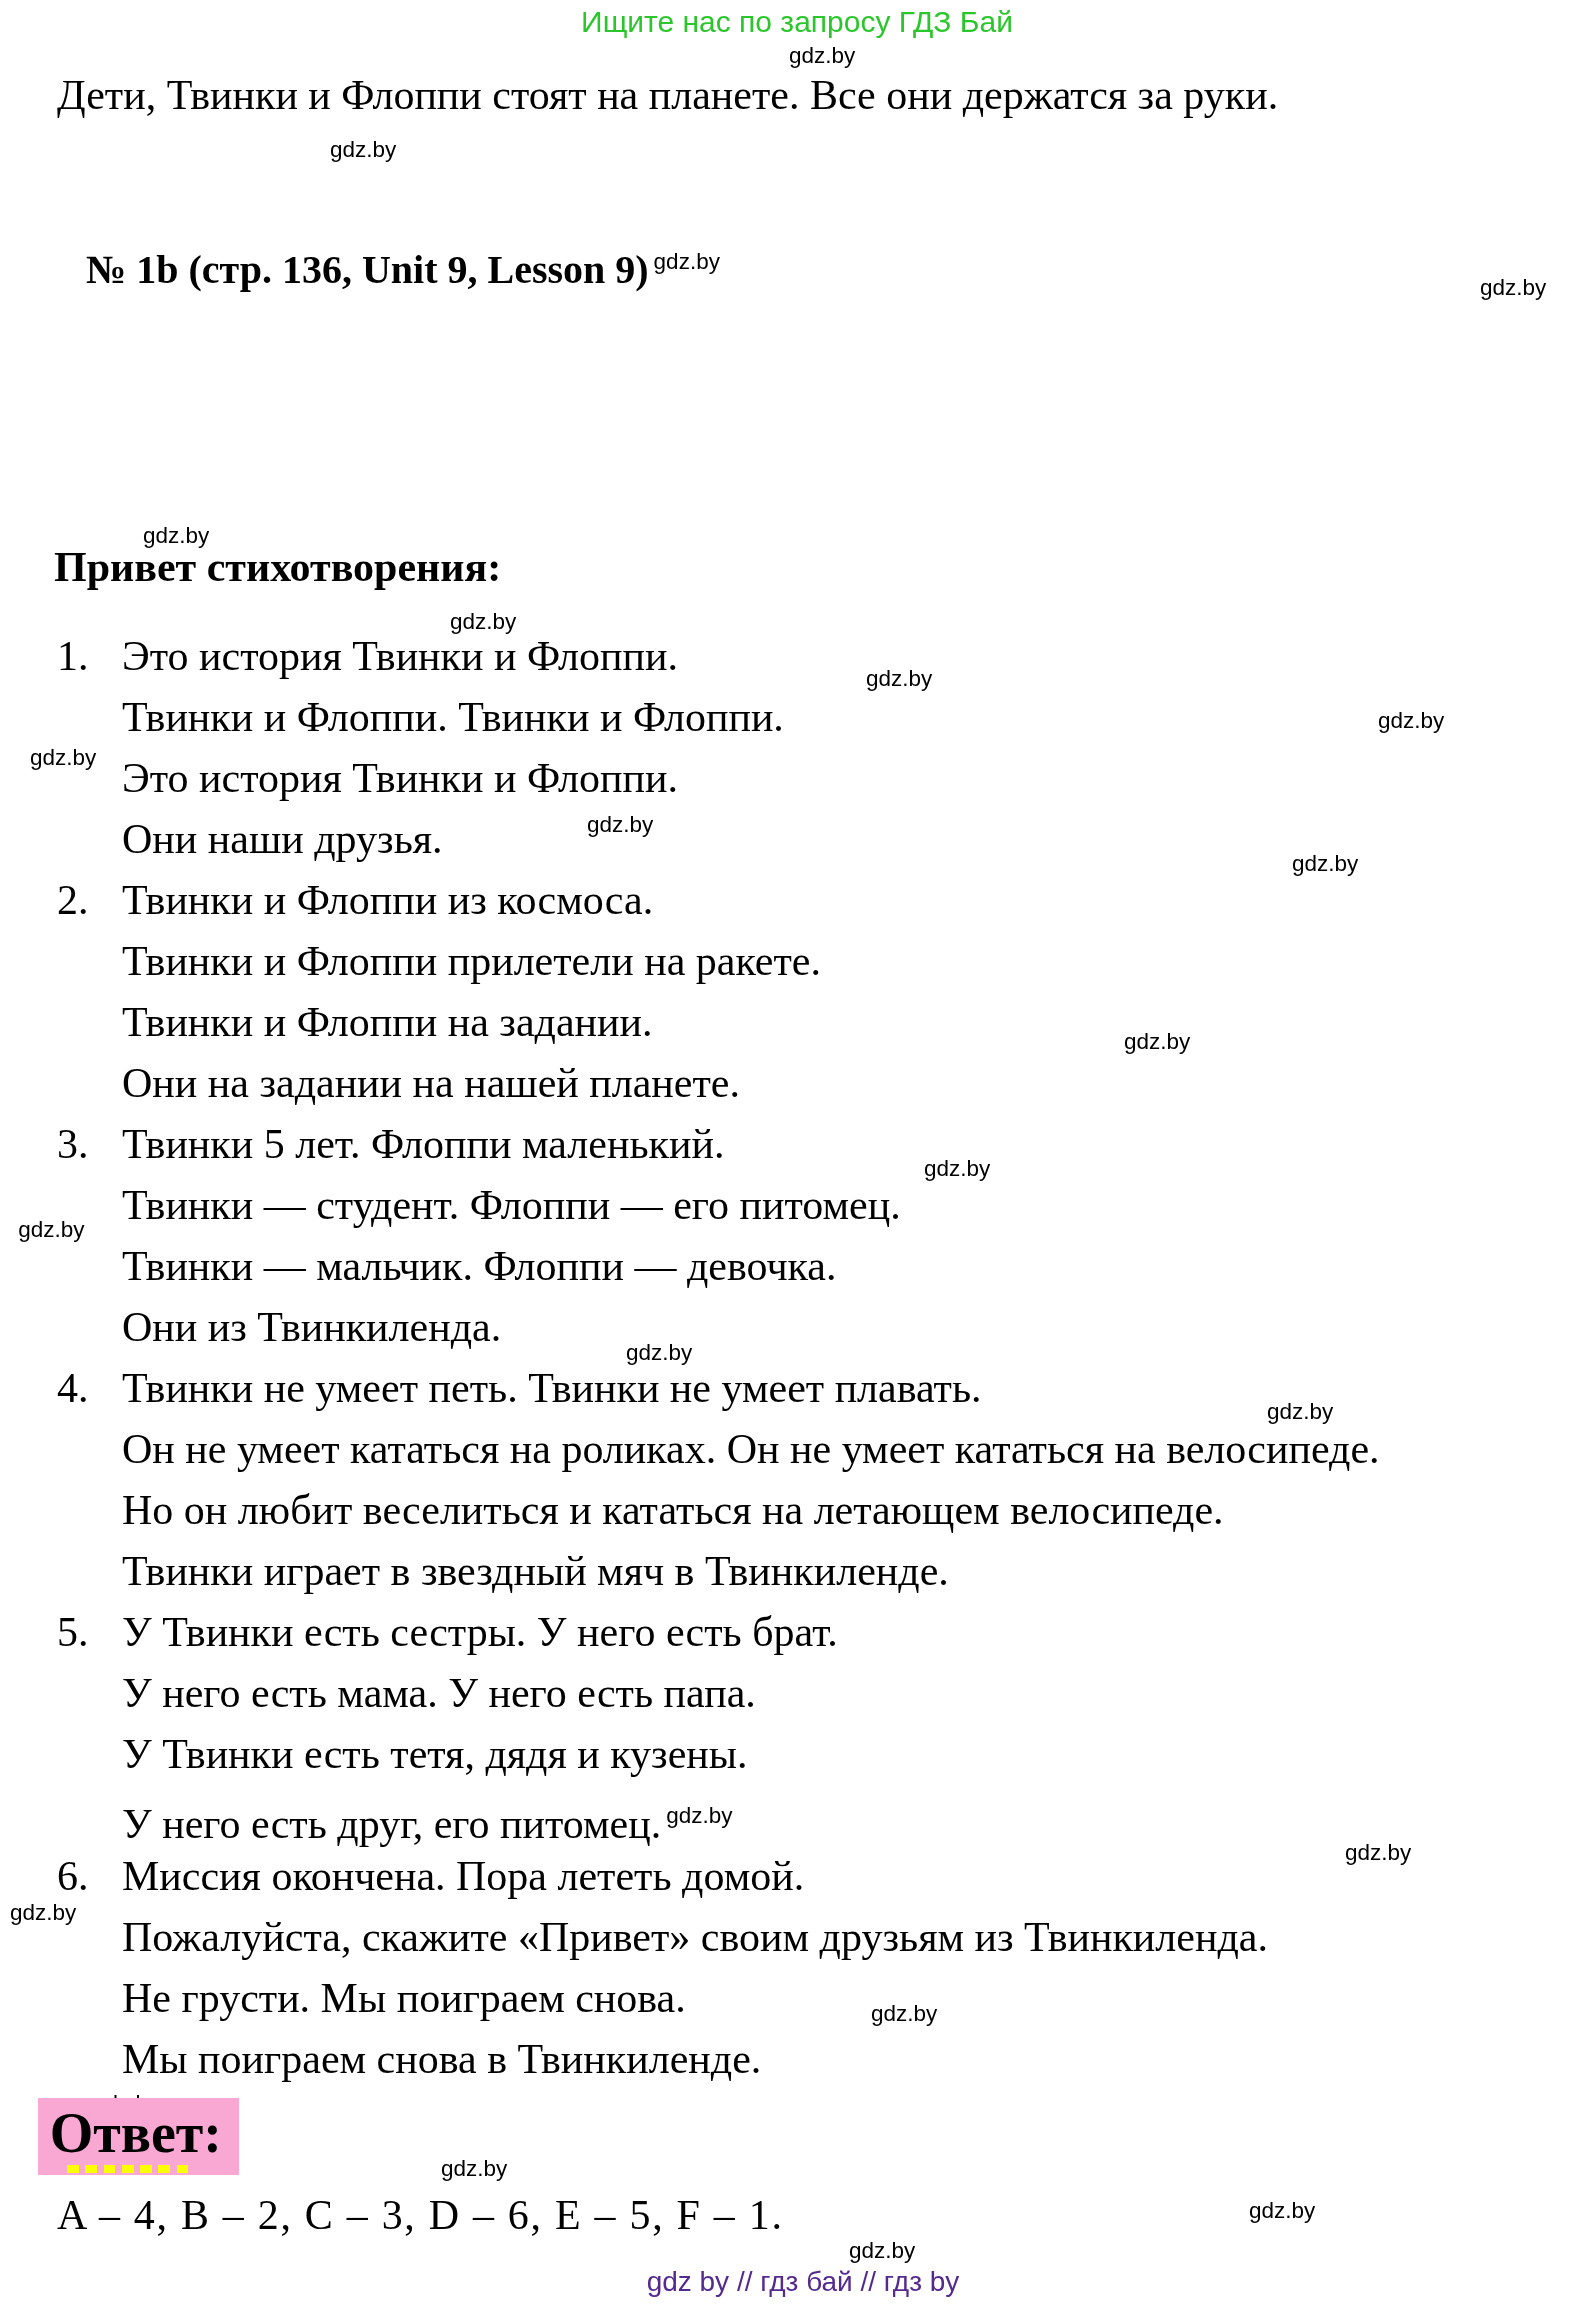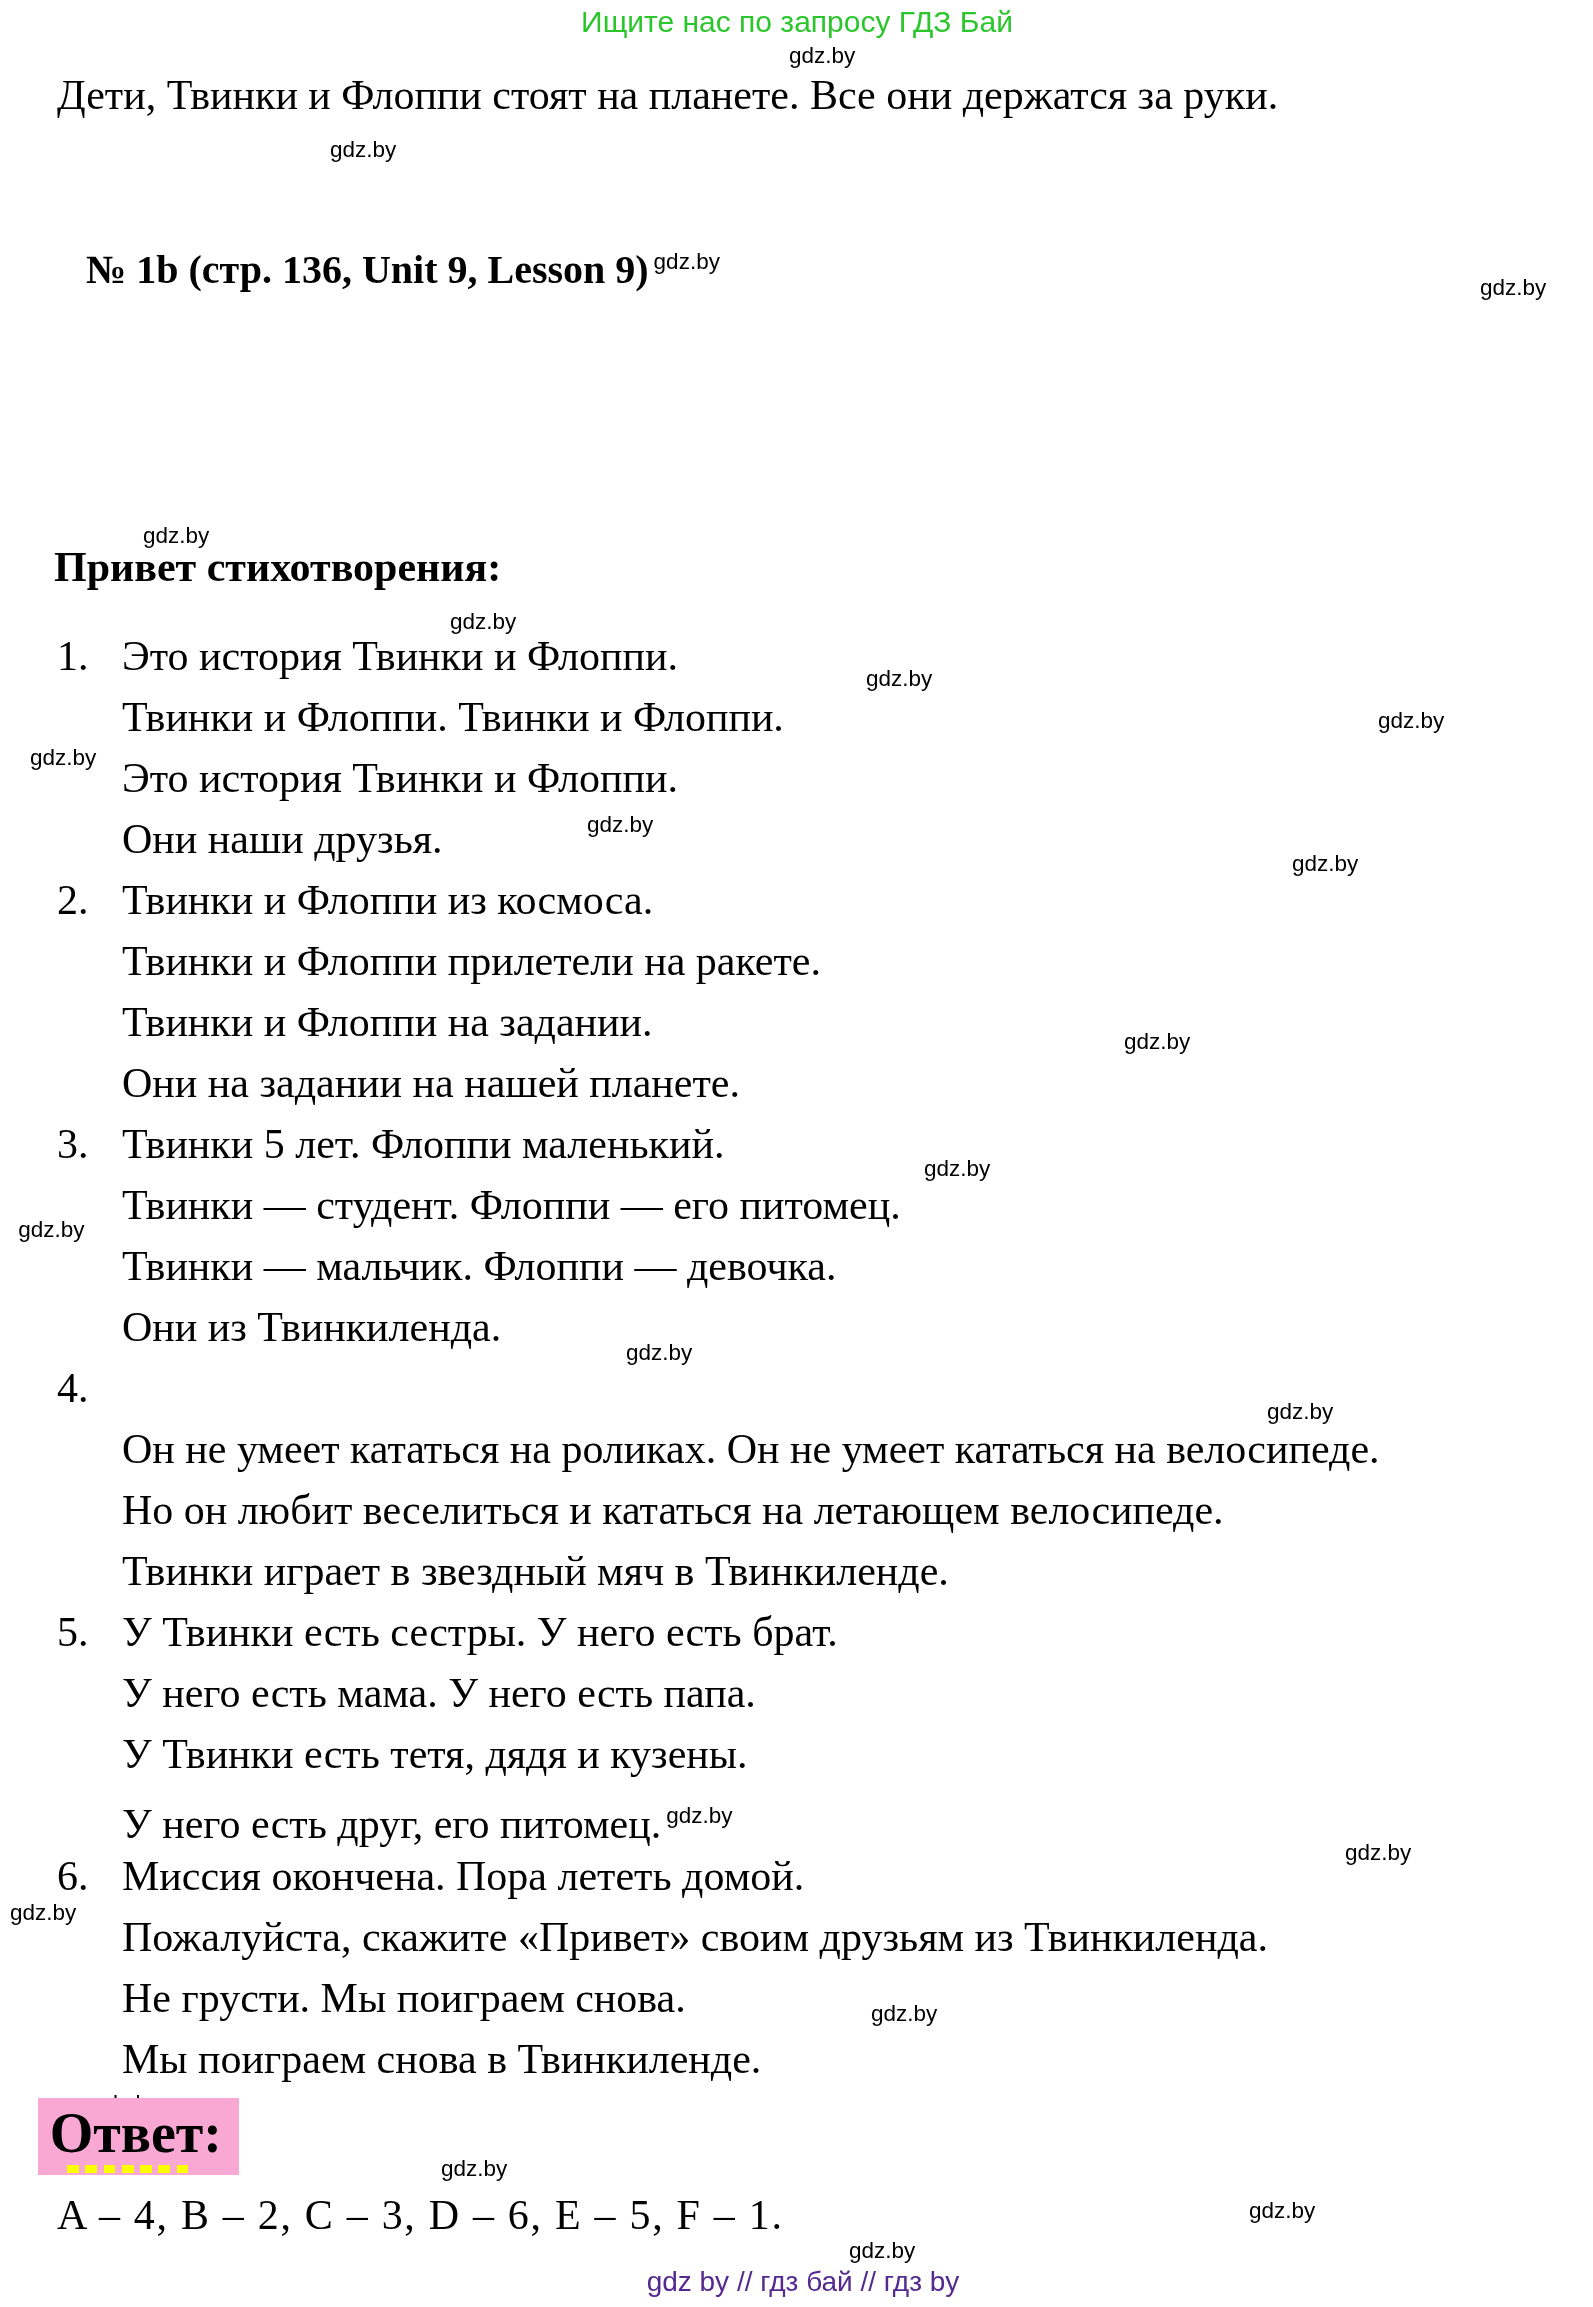--- a/index.html
+++ b/index.html
@@ -163,21 +163,21 @@
     </div>
 
     <div>
       <div class="poem-line"><span class="stanza-number">3.</span><span>Твинки 5 лет. Флоппи маленький.</span></div>
       <div class="poem-line"><span>Твинки — студент. Флоппи — его питомец.</span></div>
       <div class="poem-line"><span>Твинки — мальчик. Флоппи — девочка.</span></div>
       <div class="poem-line"><span>Они из Твинкиленда.</span></div>
     </div>
 
     <div>
-      <div class="poem-line"><span class="stanza-number">4.</span></div>
+      <div class="poem-line"><span class="stanza-number">4.</span><span>Твинки не умеет петь. Твинки не умеет плавать.</span></div>
       <div class="poem-line"><span>Он не умеет кататься на роликах. Он не умеет кататься на велосипеде.</span></div>
       <div class="poem-line"><span>Но он любит веселиться и кататься на летающем велосипеде.</span></div>
       <div class="poem-line"><span>Твинки играет в звездный мяч в Твинкиленде.</span></div>
     </div>
 
     <div>
       <div class="poem-line"><span class="stanza-number">5.</span><span>У Твинки есть сестры. У него есть брат.</span></div>
       <div class="poem-line"><span>У него есть мама. У него есть папа.</span></div>
       <div class="poem-line"><span>У Твинки есть тетя, дядя и кузены.</span></div>
       <div class="poem-line"><span>У него есть друг, его питомец.</span><span class="sup-wm">gdz.by</span></div>

